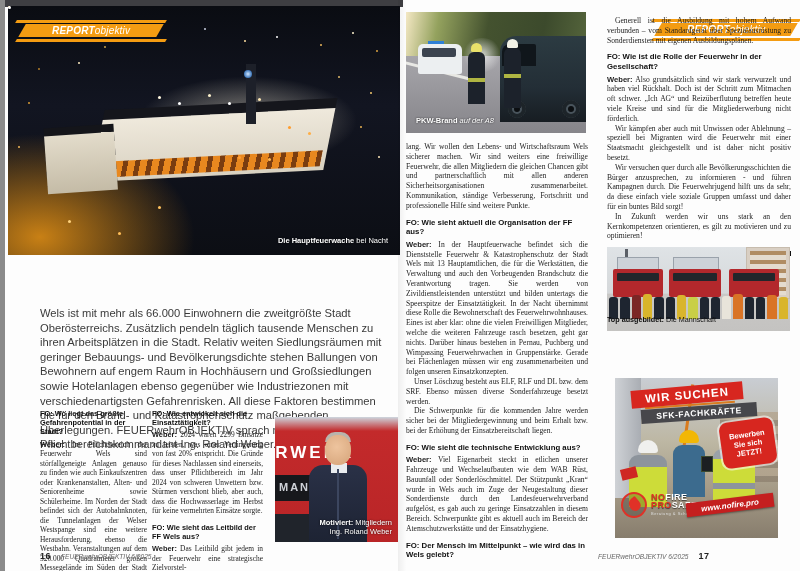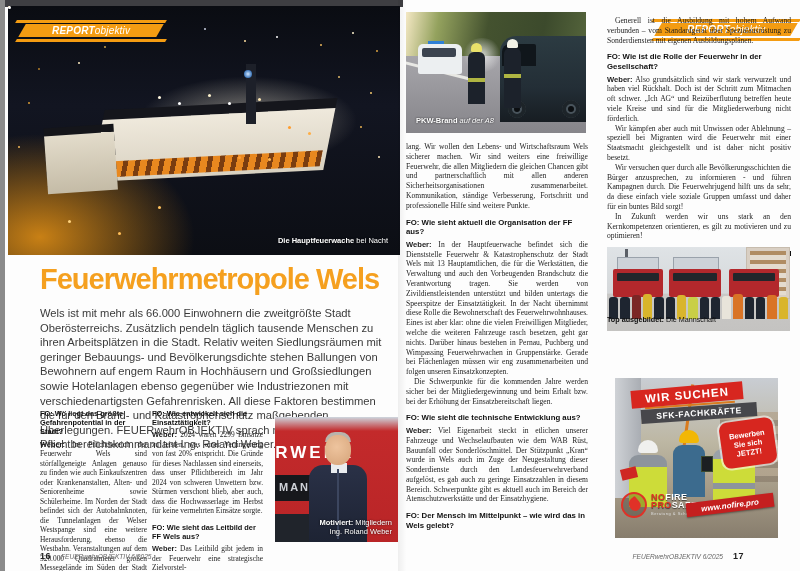--- a/index.html
+++ b/index.html
@@ -140,21 +140,21 @@
   .colB .q{font-size:7.8px;line-height:9.6px;margin:7px 0 3px 0;}
   .colB .a{font-size:7.6px;line-height:9.8px;}
   .urlline{display:flex;justify-content:space-between;align-items:center;margin-top:9px;
       font-size:6.8px;color:#444;font-family:"Liberation Sans",sans-serif;}
   .endmark{width:5px;height:5px;background:#111;display:inline-block;}
 
   
   .footer{position:absolute;top:551px;font-size:6.6px;color:#666;font-style:italic;display:flex;align-items:baseline;gap:10px;}
   .footer .pageno{font-style:normal;font-weight:bold;font-size:9px;color:#222;letter-spacing:.5px;}
   .footer-left{left:40px;}
-  .footer-right{left:616px;width:128px;justify-content:flex-end;}
+  .footer-right{left:598px;width:128px;}
 
   
   .ad{position:absolute;left:615px;top:378px;width:163px;height:160px;overflow:hidden;
       background:linear-gradient(180deg,#c9cdd3 0%,#bdb7a3 40%,#a59a86 70%,#877d6d 100%);}
   .ad .crane1{position:absolute;left:70px;top:6px;width:3px;height:90px;background:#d97b1e;transform:rotate(8deg);}
   .ad .crane2{position:absolute;left:30px;top:26px;width:90px;height:2px;background:#d97b1e;transform:rotate(-4deg);}
   .ad .site{position:absolute;right:0;top:34px;width:58px;height:70px;
       background:repeating-linear-gradient(180deg,#b3a48e 0 8px,#8f8270 8px 14px);opacity:.8;}
   .ad .pillar{position:absolute;left:0;top:0;width:26px;height:120px;background:linear-gradient(90deg,#cfd2d6,#a9adb3);}
   .ad .worker{position:absolute;}
@@ -208,21 +208,20 @@
   </div>
 
   <div class="badge badge-left">
     <div class="s1"></div>
     <div class="s2">
         <span><b>REPORT</b><span>objektiv</span></span>
       </div>
     <div class="s3"></div>
   </div>
 
-  <div class="title">Feuerwehrmetropole Wels</div>
   <div class="intro">Wels ist mit mehr als 66.000 Einwohnern die zweitgrößte Stadt Oberösterreichs. Zusätzlich pendeln täglich tausende Menschen zu ihren Arbeitsplätzen in die Stadt. Relativ weiten Siedlungsräumen mit geringer Bebauungs- und Bevölkerungsdichte stehen Ballungen von Bewohnern auf engem Raum in Hochhäusern und Großsiedlungen sowie Hotelanlagen ebenso gegenüber wie Industriezonen mit verschiedenartigsten Gefahrenrisken. All diese Faktoren bestimmen die für den Brand- und Katastrophenschutz maßgebenden Überlegungen. FEUERwehrOBJEKTIV sprach mit Bezirks- und Pflichtbereichskommandant Ing. Roland Weber.</div>
 
   <div class="col col1">
     <p class="q">FO: Wo liegt das größte Gefahrenpotential in der Stadt?</p>
     <p class="a"><span class="wlbl">Weber:</span><span> Im Pflichtbereich der Feuerwehr Wels sind störfallgeneigte Anlagen genauso zu finden wie auch Einkaufszentren oder Krankenanstalten, Alten- und Seniorenheime sowie Schülerheime. Im Norden der Stadt befindet sich der Autobahnknoten, die Tunnelanlagen der Welser Westspange sind eine weitere Herausforderung, ebenso die Westbahn. Veranstaltungen auf dem 320.000 Quadratmeter großen Messegelände im Süden der Stadt setzen jedes Jahr einen weiteren Schwerpunkt.</span></p>
   </div>
 
   <div class="col col2">
     <p class="q">FO: Wie entwickelt sich die Einsatztätigkeit?</p>
     <p class="a"><span class="wlbl">Weber:</span><span> 2024 waren 2299 Einsätze zu leisten, was einer Verringerung von fast 20% entspricht. Die Gründe für dieses Nachlassen sind einerseits, dass unser Pflichtbereich im Jahr 2024 von schweren Unwettern bzw. Stürmen verschont blieb, aber auch, dass die Hochwasserlage im Herbst für keine vermehrten Einsätze sorgte.</span></p>
@@ -281,20 +280,21 @@
         <div class="helmet" style="background:#f2f2e6;"></div>
         <div class="stripe"></div>
       </div>
     <div class="caption pkw-caption"><b>PKW-Brand</b><i> auf der A8</i></div>
   </div>
 
   <div class="colA">
     <p class="a">lang. Wir wollen den Lebens- und Wirtschaftsraum Wels sicherer machen. Wir sind weiters eine freiwillige Feuerwehr, die allen Mitgliedern die gleichen Chancen gibt und partnerschaftlich mit allen anderen Sicherheitsorganisationen zusammenarbeitet. Kommunikation, ständige Verbesserung, Fortschritt und professionelle Hilfe sind weitere Punkte.</p>
     <p class="q">FO: Wie sieht aktuell die Organisation der FF aus?</p>
     <p class="a"><span class="wlbl">Weber:</span><span> In der Hauptfeuerwache befindet sich die Dienststelle Feuerwehr &amp; Katastrophenschutz der Stadt Wels mit 13 Hauptamtlichen, die für die Werkstätten, die Verwaltung und auch den Vorbeugenden Brandschutz die Verantwortung tragen. Sie werden von Zivildienstleistenden unterstützt und bilden untertags die Speerspitze der Einsatztätigkeit. In der Nacht übernimmt diese Rolle die Bewohnerschaft des Feuerwehrwohnhauses. Eines ist aber klar: ohne die vielen Freiwilligen Mitglieder, welche die weiteren Fahrzeuge rasch besetzen, geht gar nichts. Darüber hinaus bestehen in Pernau, Puchberg und Wimpassing Feuerwehrwachen in Gruppenstärke. Gerade bei Flächenlagen müssen wir eng zusammenarbeiten und folgen unseren Einsatzkonzepten.</span></p>
+    <p class="a ind">Unser Löschzug besteht aus ELF, RLF und DL bzw. dem SRF. Ebenso müssen diverse Sonderfahrzeuge besetzt werden.</p>
     <p class="a ind">Die Schwerpunkte für die kommenden Jahre werden sicher bei der Mitgliedergewinnung und beim Erhalt bzw. bei der Erhöhung der Einsatzbereitschaft liegen.</p>
     <p class="q">FO: Wie sieht die technische Entwicklung aus?</p>
     <p class="a"><span class="wlbl">Weber:</span><span> Viel Eigenarbeit steckt in etlichen unserer Fahrzeuge und Wechselaufbauten wie dem WAB Rüst, Bauunfall oder Sonderlöschmittel. Der Stützpunkt „Kran“ wurde in Wels auch im Zuge der Neugestaltung dieser Sonderdienste durch den Landesfeuerwehrverband aufgelöst, es gab auch zu geringe Einsatzzahlen in diesem Bereich. Schwerpunkte gibt es aktuell auch im Bereich der Atemschutzwerkstätte und der Einsatzhygiene.</span></p>
     <p class="q">FO: Der Mensch im Mittelpunkt – wie wird das in Wels gelebt?</p>
 
   </div>
 
   <div class="colB">
     <p class="a ind">Generell ist die Ausbildung mit hohem Aufwand verbunden – vom Standardgerät über Spezialausrüstung zu Sonderdiensten mit eigenen Ausbildungsplänen.</p>
     <p class="q">FO: Wie ist die Rolle der Feuerwehr in der Gesellschaft?</p>

